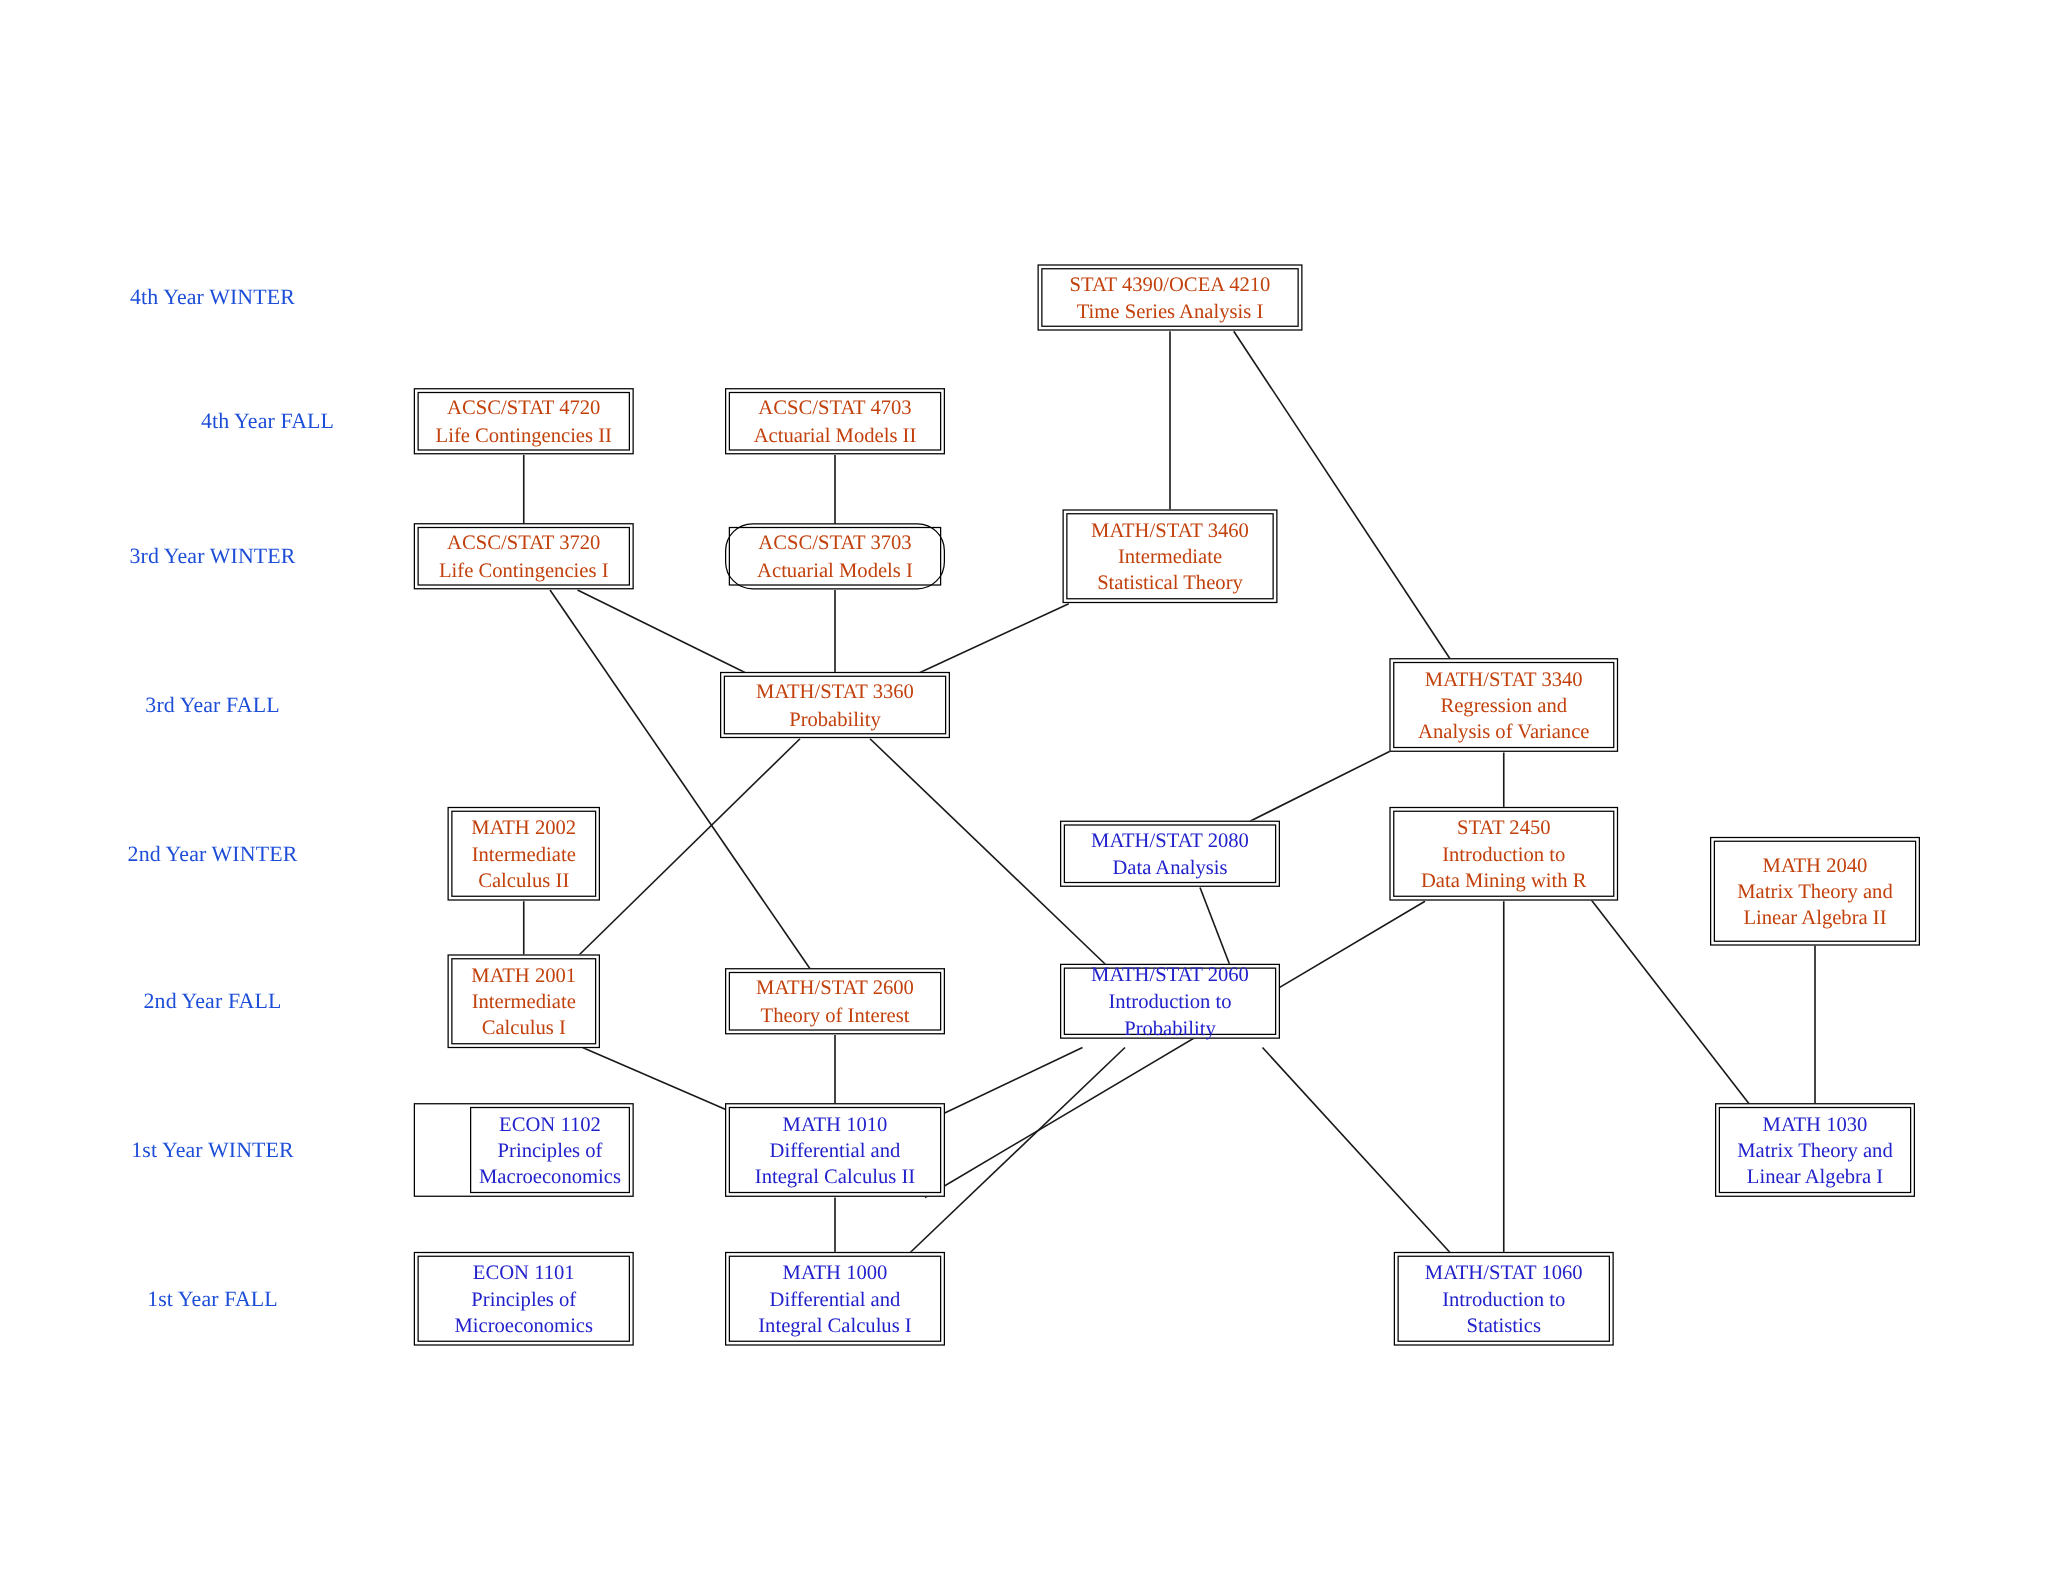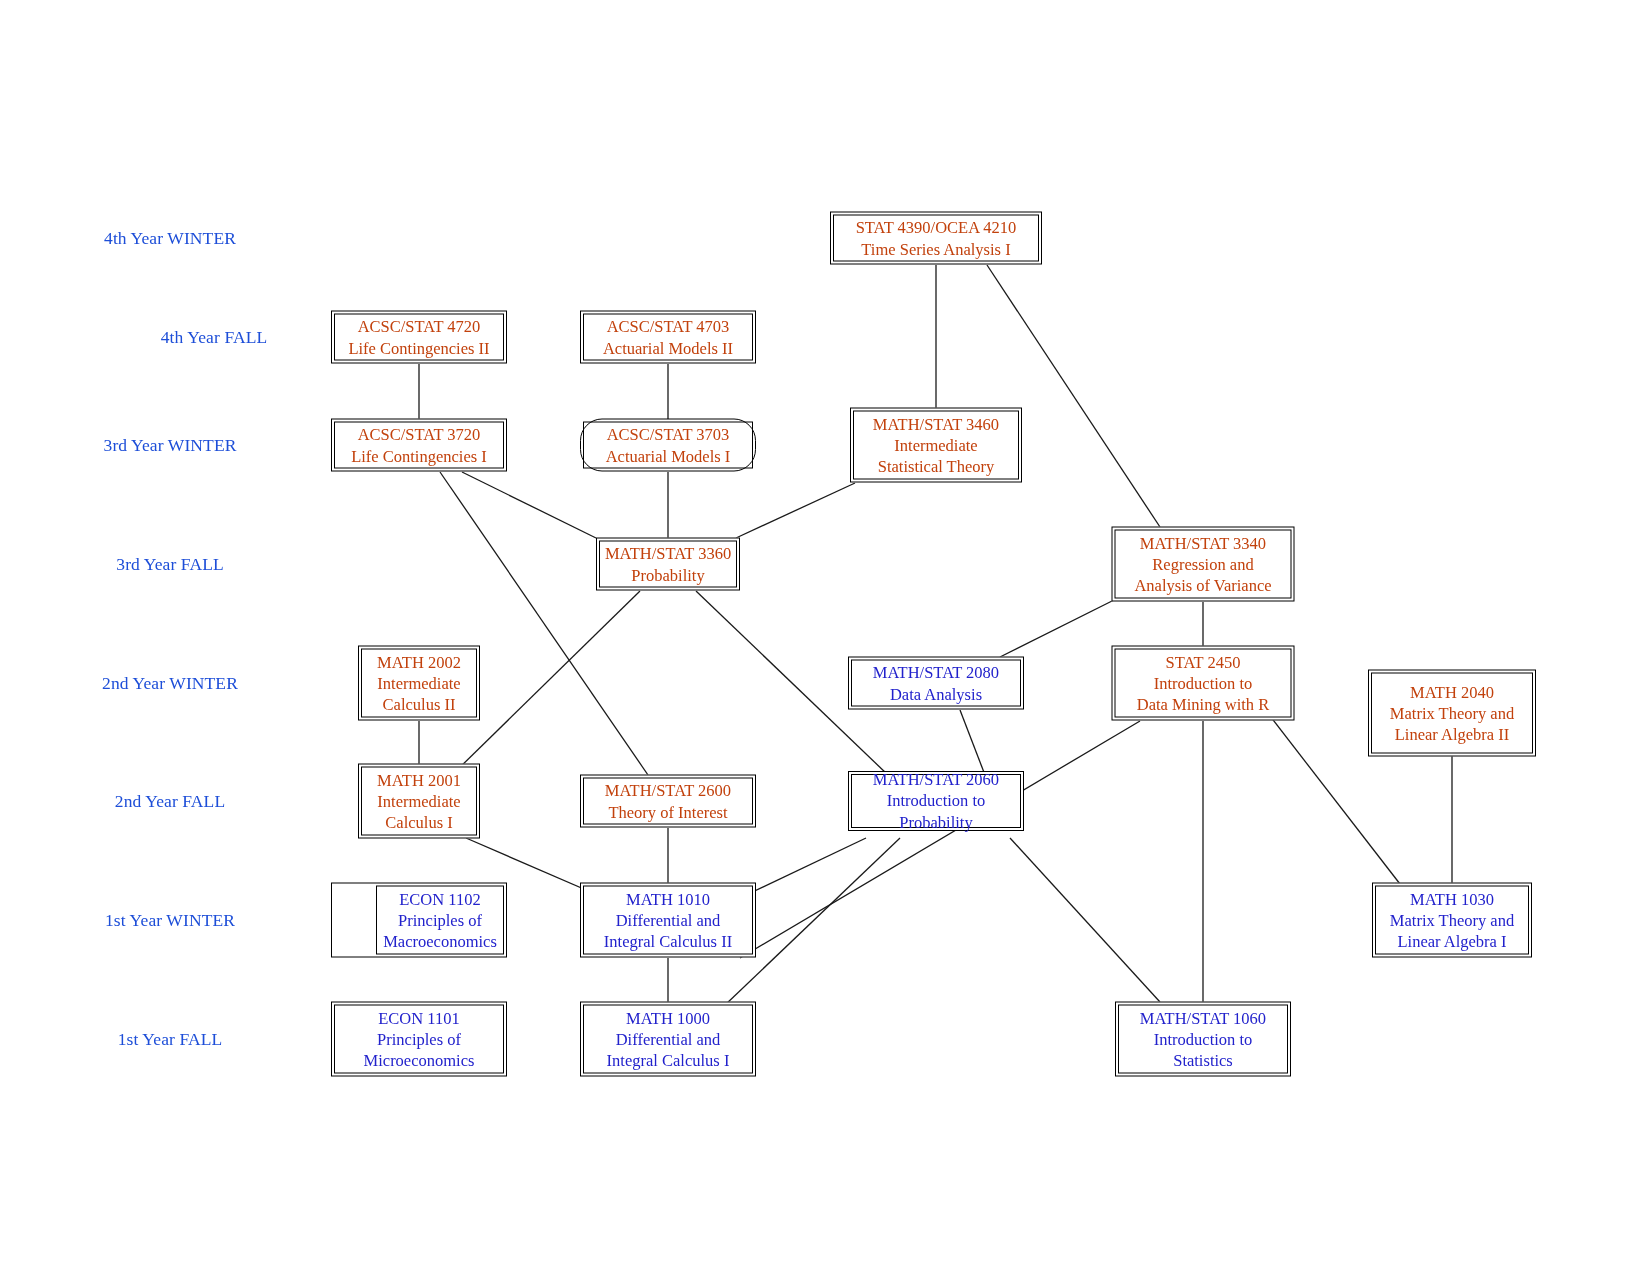--- a/index.html
+++ b/index.html
@@ -135,21 +135,21 @@
           <div class="course-line">Actuarial Models I</div>
         </div>
       </div>
       <div class="course-box c-pink" style="left: 936px; top: 445px; width: 172px; height: 75px;">
         <div class="course-inner">
           <div class="course-line">MATH/STAT 3460</div>
           <div class="course-line">Intermediate</div>
           <div class="course-line">Statistical Theory</div>
         </div>
       </div>
-      <div class="course-box c-pink" style="left: 668px; top: 564px; width: 144px; height: 53px;">
+      <div class="course-box c-pink" style="left: 668px; top: 564px; width: 184px; height: 53px;">
         <div class="course-inner">
           <div class="course-line">MATH/STAT 3360</div>
           <div class="course-line">Probability</div>
         </div>
       </div>
       <div class="course-box c-pink" style="left: 1203px; top: 564px; width: 183px; height: 75px;">
         <div class="course-inner">
           <div class="course-line">MATH/STAT 3340</div>
           <div class="course-line">Regression and</div>
           <div class="course-line">Analysis of Variance</div>

